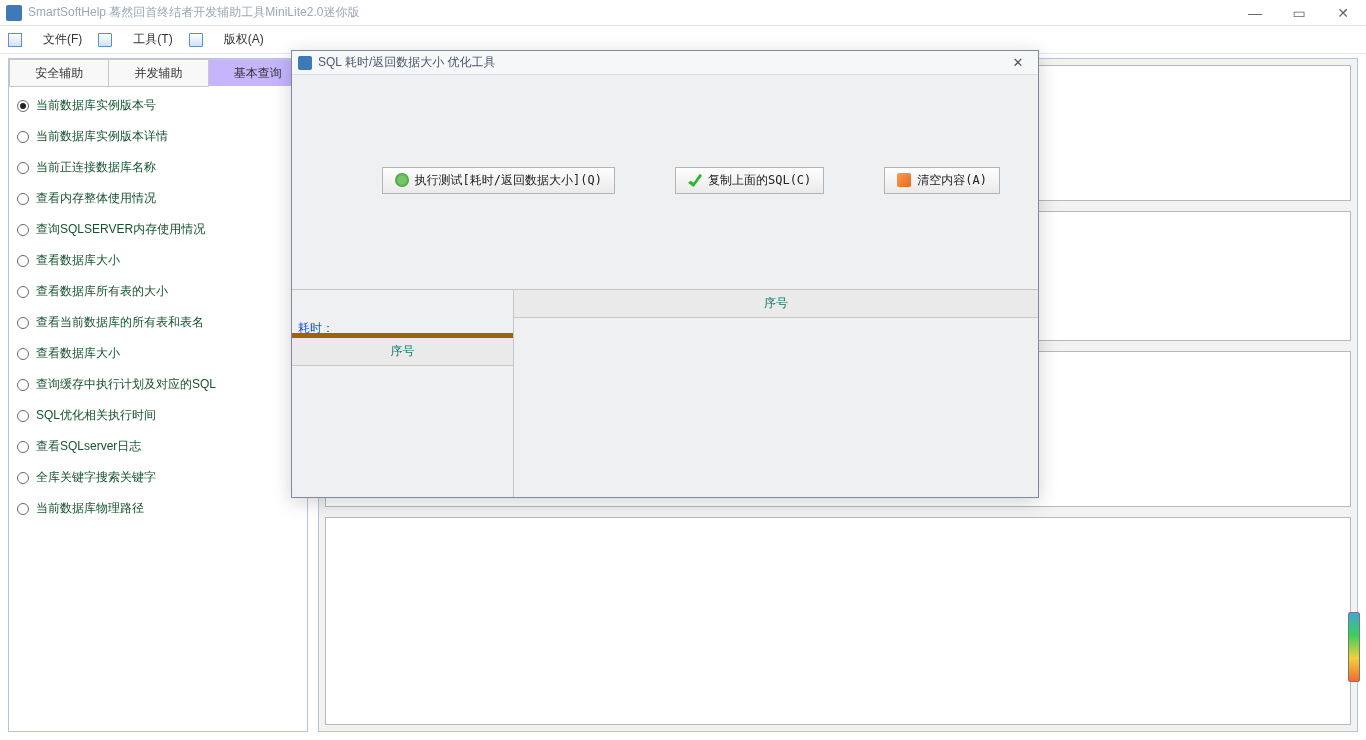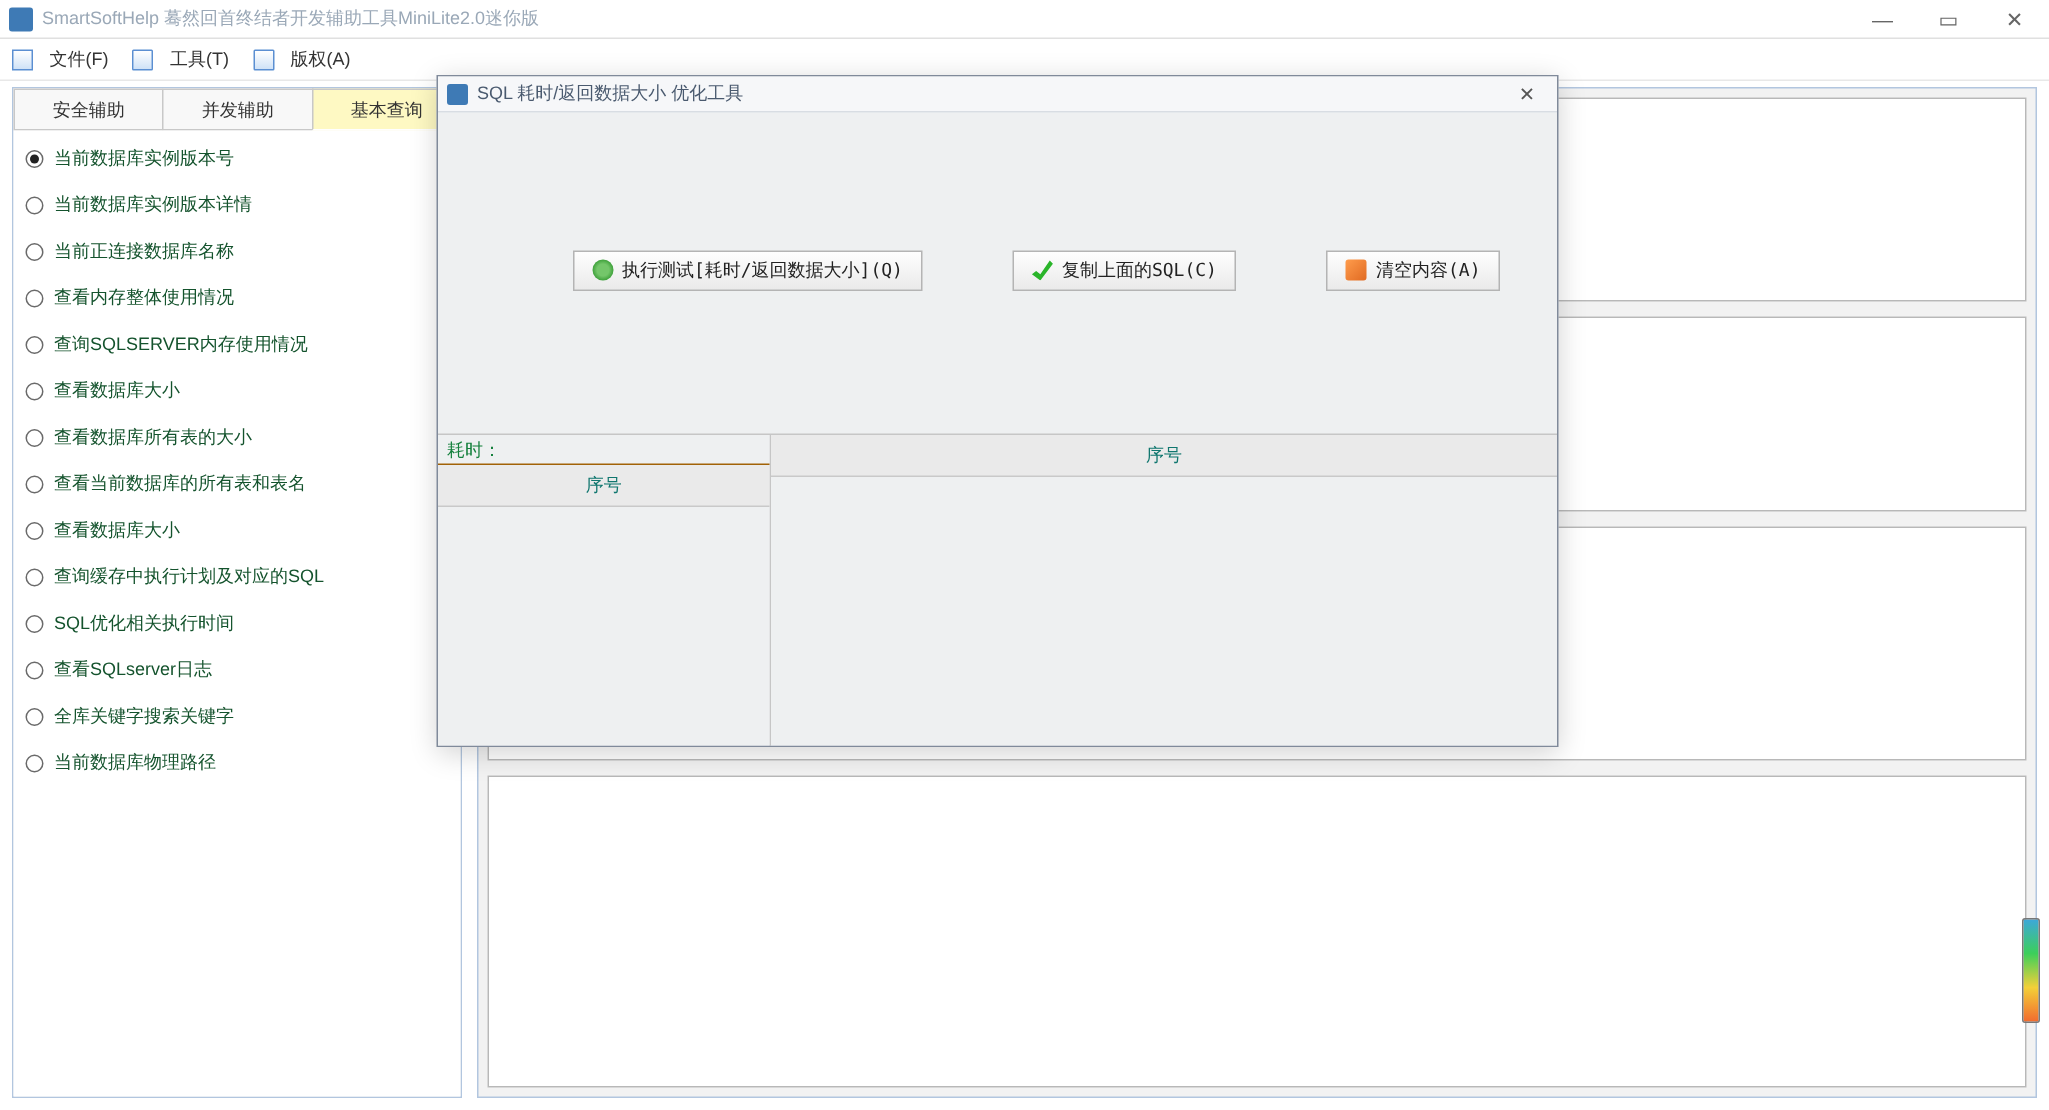--- a/index.html
+++ b/index.html
@@ -34,21 +34,21 @@
 
 .menubar {
   height: 28px;
   background: #fff;
   display: flex;
   align-items: center;
   padding: 0 8px;
   gap: 16px;
   border-bottom: 1px solid #e8e8e8;
 }
-.menu-item { display: flex; align-items: center; gap: 11px; color: #333; cursor: pointer; }
+.menu-item { display: flex; align-items: center; gap: 21px; color: #333; cursor: pointer; }
 .menu-icon {
   width: 14px; height: 14px;
   display: inline-block;
 }
 .mi-file { border: 1px solid #5b8fd2; background: linear-gradient(#fff,#cfe2f7); }
 .mi-tool { border: 1px solid #5b8fd2; background: linear-gradient(#fff,#cfe2f7); border-radius: 1px; }
 .mi-copy { border: 1px solid #5b8fd2; background: linear-gradient(#fff,#cfe2f7); border-radius: 1px; }
 
 .main-area {
   display: flex;
@@ -74,21 +74,21 @@
   border: 1px solid #c8c8c8;
   border-bottom: 1px solid #c8c8c8;
   background: #f8f8f8;
   text-align: center;
   line-height: 26px;
   color: #333;
   cursor: pointer;
   margin-right: -1px;
 }
 .tab.active {
-  background: #fef9c3;
+  background: #c4b5fd;
   border-bottom: 1px solid #fff;
 }
 .tab-content {
   flex: 1;
   background: #fff;
   border-top: none;
   padding: 10px 8px;
 }
 .radio-item {
   display: flex;
@@ -180,23 +180,24 @@
   flex: 1; display: flex; border-top: 1px solid #c6c6c6;
 }
 .col {
   display: flex; flex-direction: column;
   border-right: 1px solid #c6c6c6;
 }
 .col:last-child { border-right: none; }
 .col.left { width: 222px; }
 .col.right { flex: 1; }
 .col-title {
-  height: 20px; padding: 2px 6px; color: #15803d;
-  border-bottom: 1px solid #a16207;
+  height: 20px; padding: 2px 6px; color: #1d4ed8;
+  border-bottom: 5px solid #a16207;
   background: #eef0f1;
+  margin-top: 28px;
 }
 .grid-header {
   height: 28px; background: #eaeaea;
   border-bottom: 1px solid #c9c9c9;
   display: flex; align-items: center; justify-content: center;
   color: #0f766e;
 }
 .grid-body { flex: 1; background: #eef0f1; }
 
 

